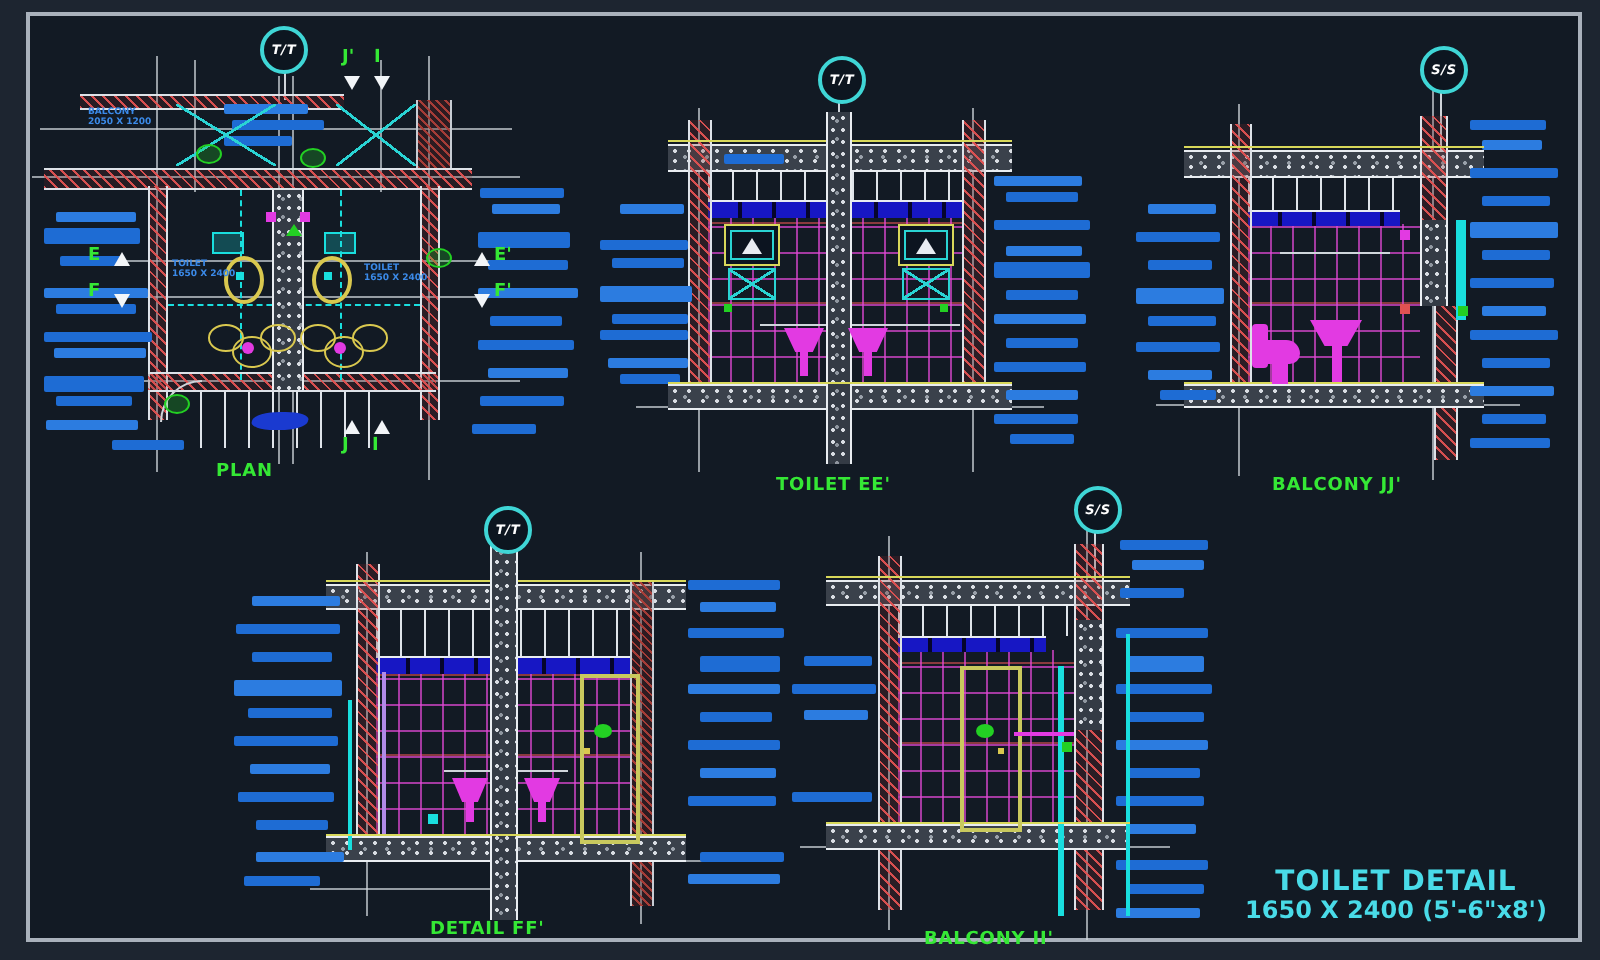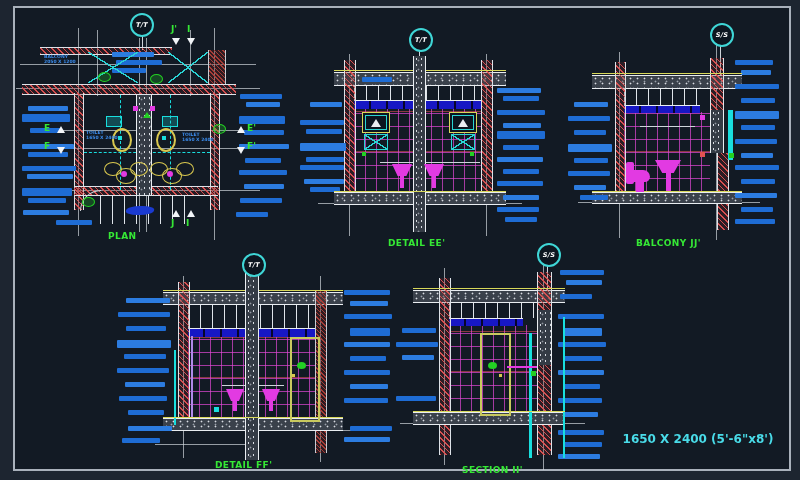--- a/index.html
+++ b/index.html
@@ -261,21 +261,21 @@
     <div class="abs wline-h" style="left:380px;top:162px;width:100px;opacity:1"></div>
     <div class="abs basin" style="left:392px;top:164px;width:20px;height:12px"></div>
     <div class="abs basin" style="left:424px;top:164px;width:20px;height:12px"></div>
     <div class="abs mg" style="left:400px;top:176px;width:4px;height:12px"></div>
     <div class="abs mg" style="left:432px;top:176px;width:4px;height:12px"></div>
     <div class="abs yline" style="left:334px;top:191px;width:172px"></div>
     <div class="abs slab" style="left:334px;top:192px;width:172px;height:11px"></div>
     <div class="abs wline-v" style="left:349px;top:54px;height:182px"></div>
     <div class="abs wline-v" style="left:486px;top:54px;height:182px"></div>
     <div class="abs wline-h" style="left:318px;top:203px;width:204px"></div>
-    <div class="abs sec-title" style="left:388px;top:238px">DETAIL EE'</div>
+    <div class="abs sec-title" style="left:388px;top:238px">TOILET EE'</div>
   </div>
 
   <div>
     <div class="abs marker" style="left:710px;top:23px">S/S</div>
     <div class="abs leader" style="left:720px;top:45px;height:30px"></div>
     <div class="abs yline" style="left:592px;top:73px;width:150px"></div>
     <div class="abs slab" style="left:592px;top:75px;width:150px;height:12px"></div>
     <div class="abs hang" style="left:624px;top:87px;width:78px;height:18px"></div>
     <div class="abs bband" style="left:624px;top:105px;width:76px;height:7px"></div>
     <div class="abs tiles" style="left:624px;top:112px;width:86px;height:80px"></div>
@@ -349,19 +349,20 @@
     <div class="abs" style="left:499px;top:374px;width:3px;height:3px;background:#d9c84f;z-index:6"></div>
     <div class="abs mg" style="left:507px;top:366px;width:30px;height:2px"></div>
     <div class="abs gdot" style="left:531px;top:371px;width:5px;height:5px"></div>
     <div class="abs cyan" style="left:529px;top:333px;width:3px;height:125px"></div>
     <div class="abs cyan" style="left:563px;top:317px;width:2px;height:141px"></div>
     <div class="abs yline" style="left:413px;top:411px;width:152px"></div>
     <div class="abs slab" style="left:413px;top:412px;width:152px;height:11px"></div>
     <div class="abs wline-v" style="left:444px;top:268px;height:197px"></div>
     <div class="abs wline-v" style="left:543px;top:262px;height:208px"></div>
     <div class="abs wline-h" style="left:400px;top:423px;width:185px"></div>
-    <div class="abs sec-title" style="left:462px;top:465px">SECTION II'</div>
+    <div class="abs sec-title" style="left:462px;top:465px">BALCONY II'</div>
   </div>
 
   <div id="titleblock" class="abs">
+    <div class="t1">TOILET DETAIL</div>
     <div class="t2">1650 X 2400 (5'-6"x8')</div>
   </div>
 </div>
 
 </body></html>

